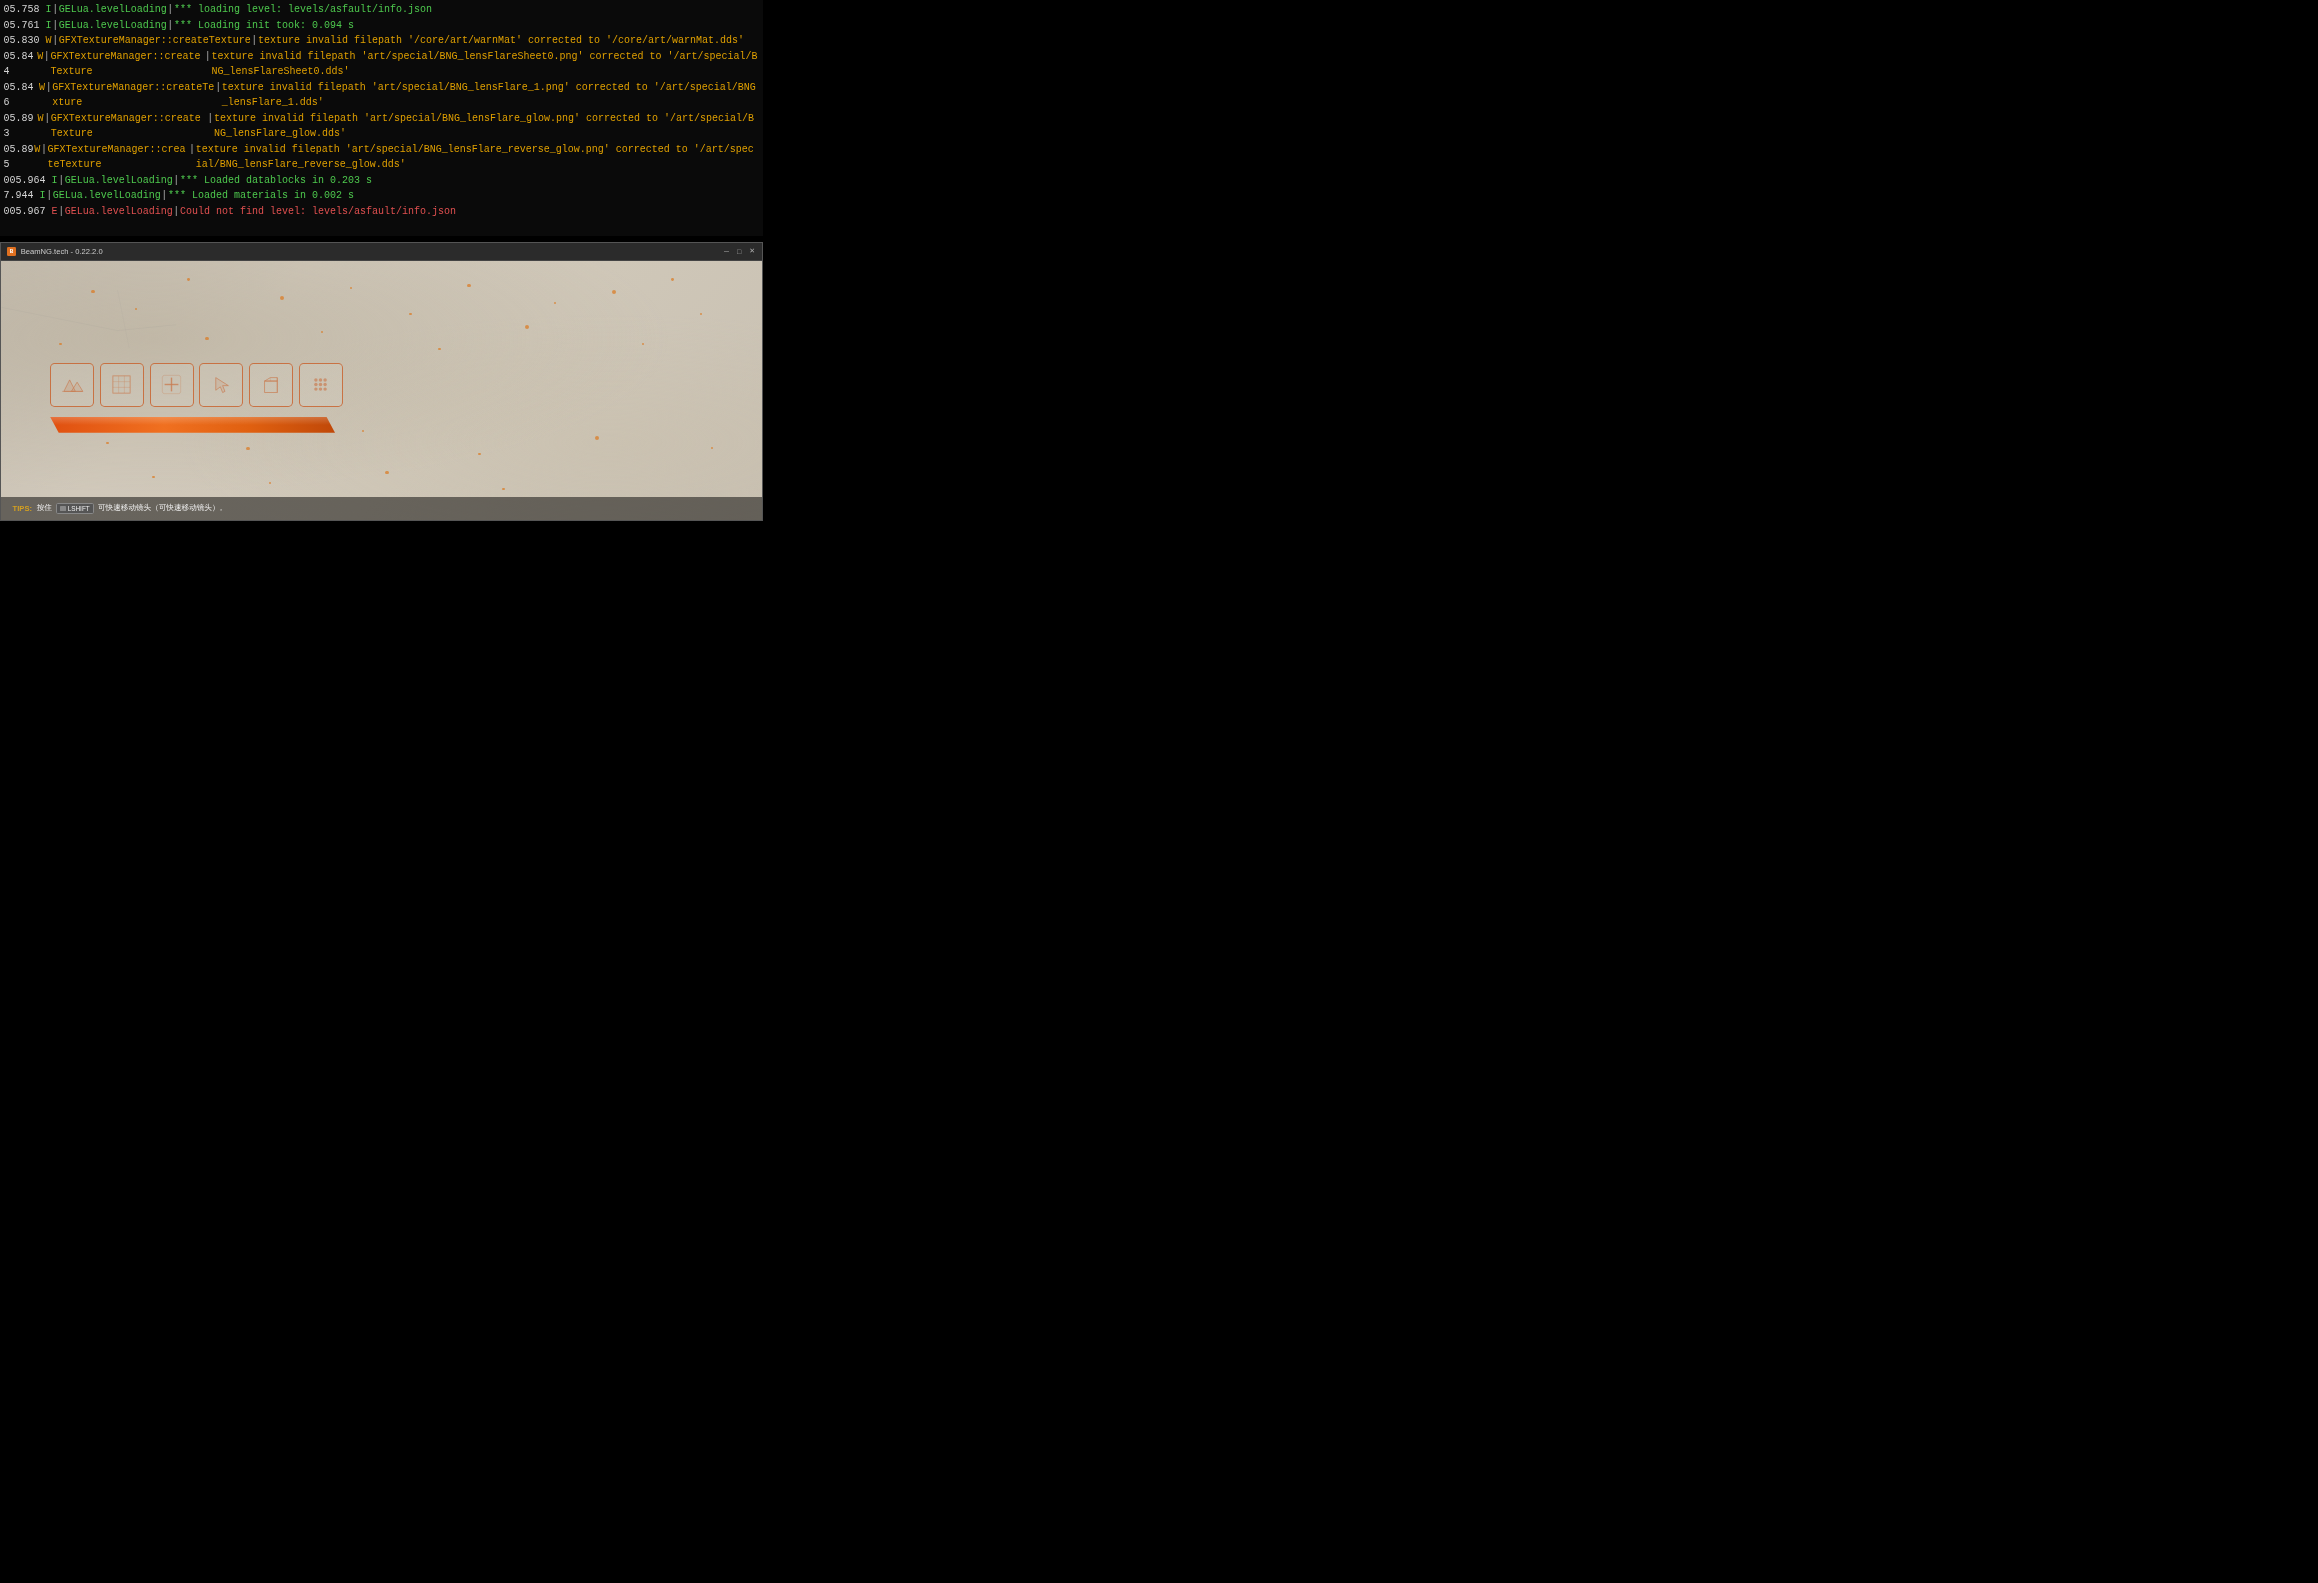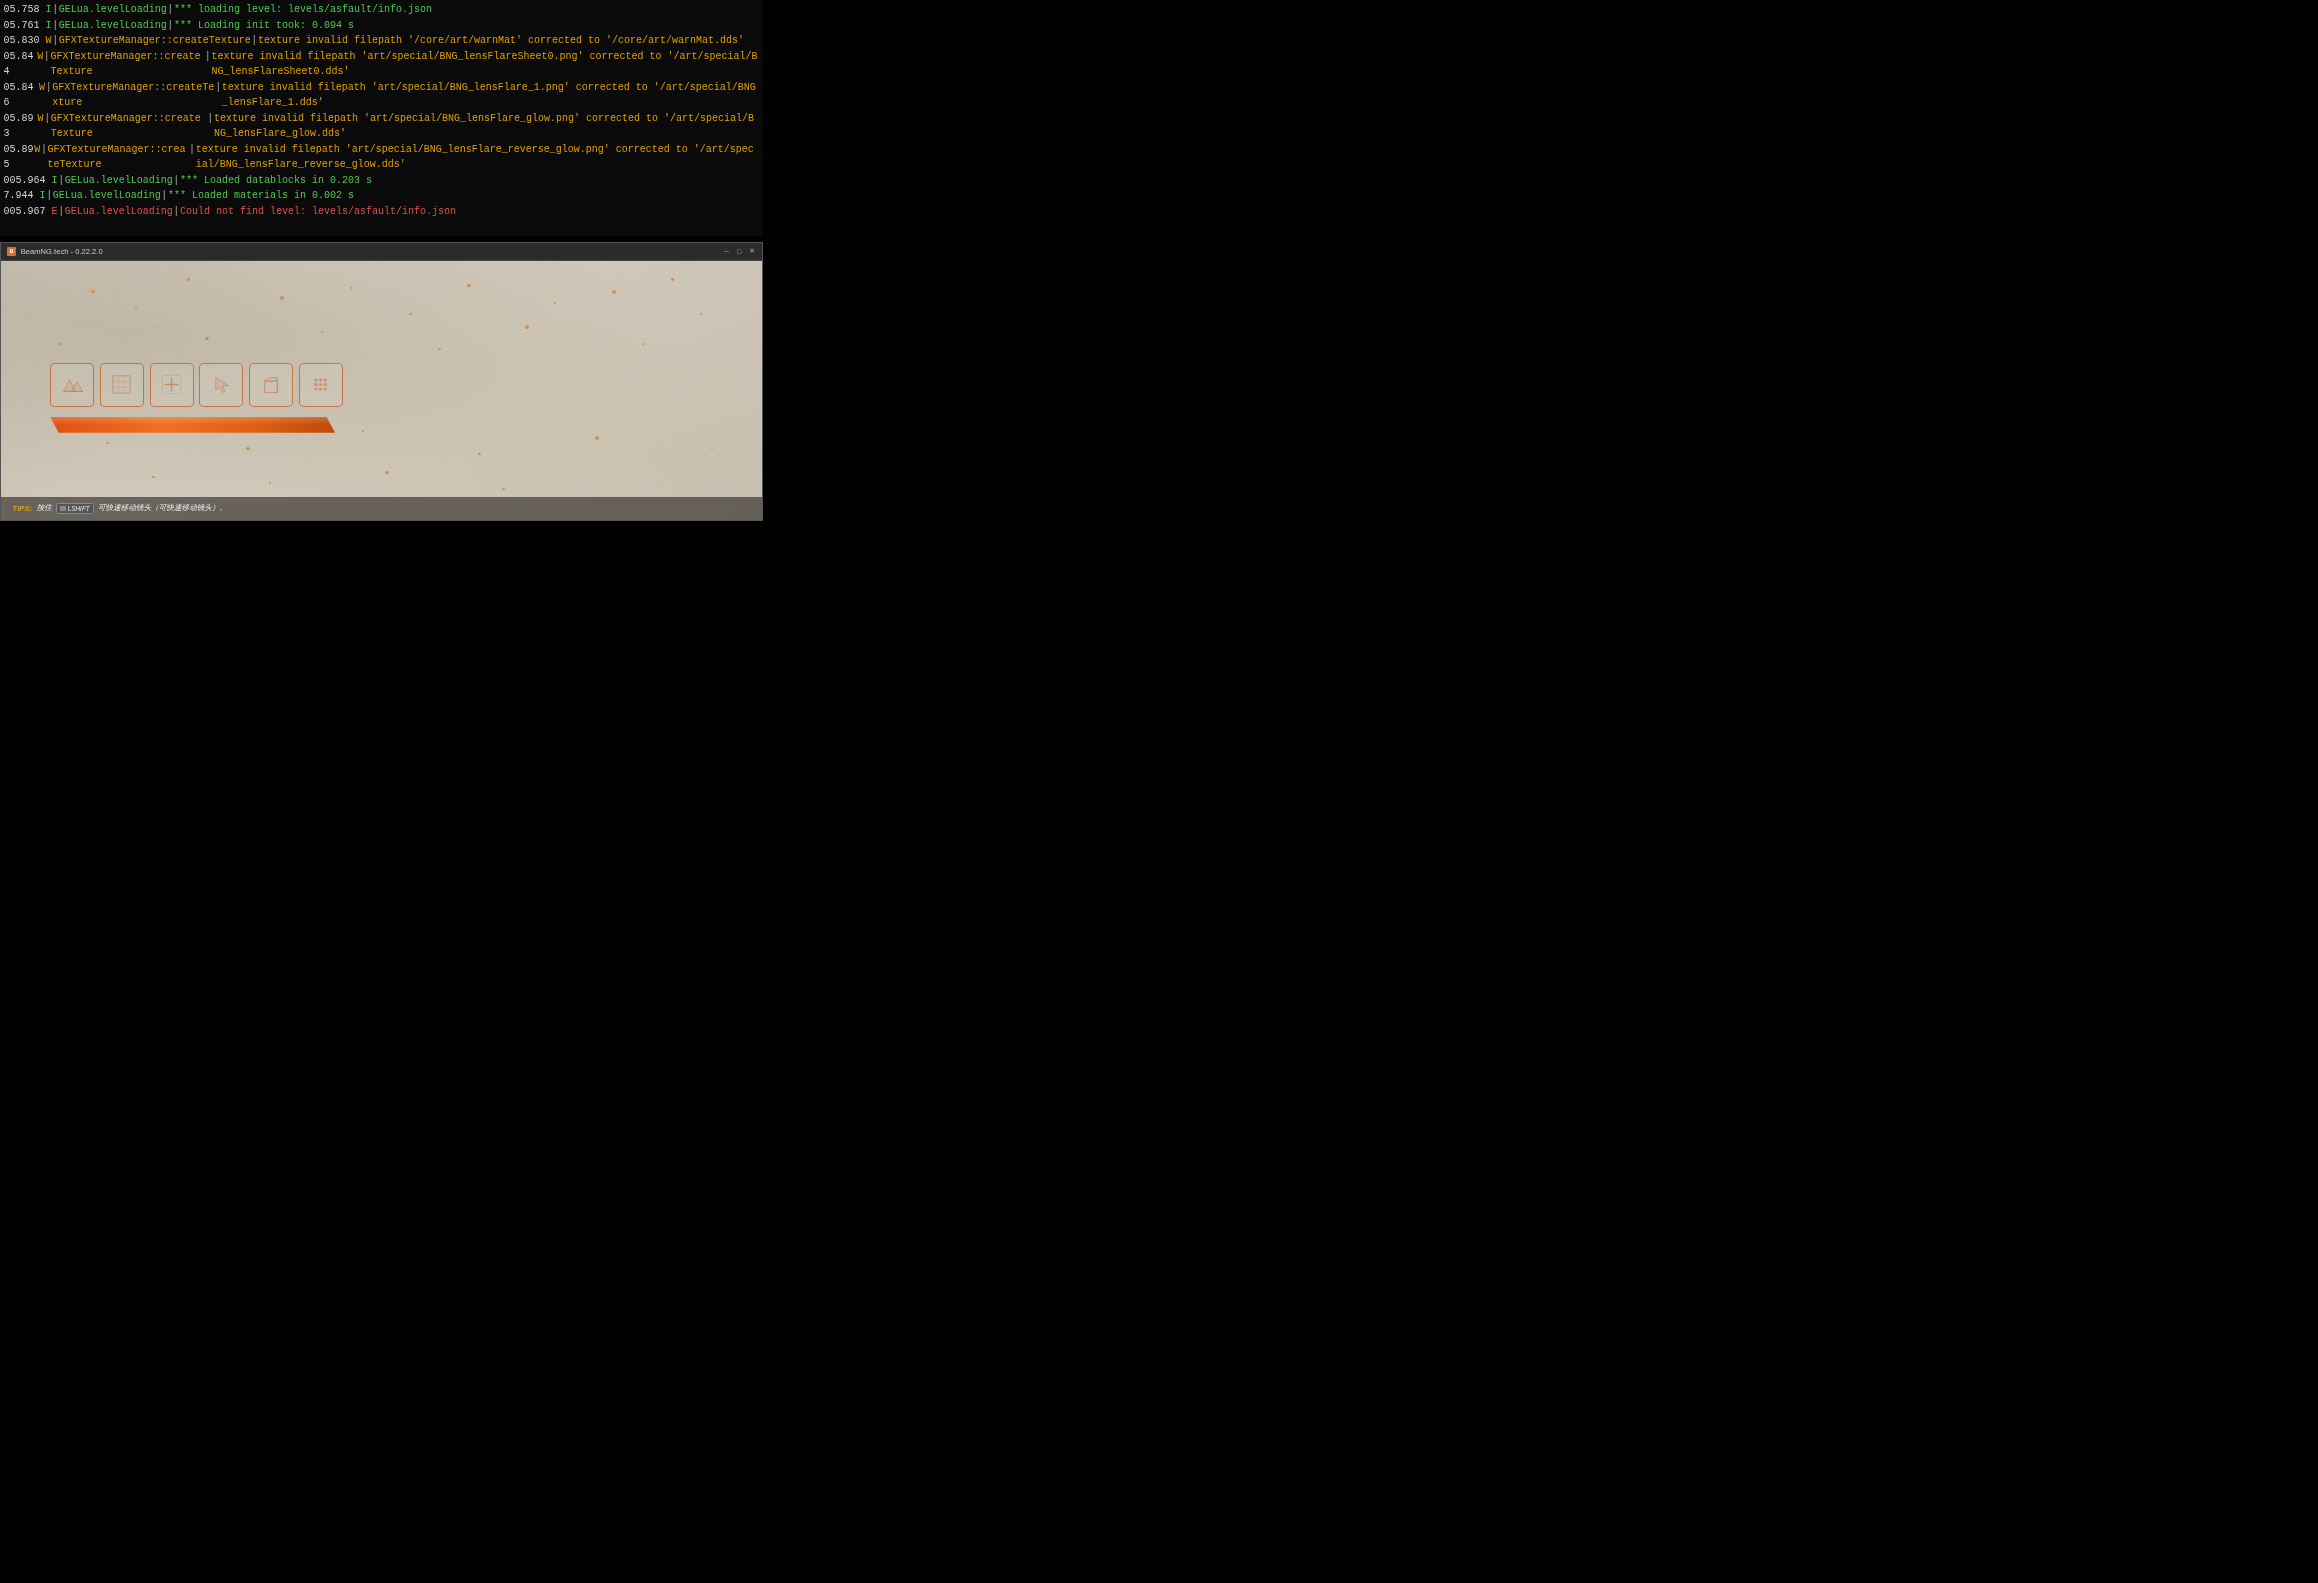--- a/index.html
+++ b/index.html
@@ -106,21 +106,20 @@
 
     
     #game-viewport {
       position: absolute;
       top: 17.5px;
       left: 0;
       right: 0;
       bottom: 0;
       background: #c8c0b0;
       overflow: hidden;
-      font-style: italic;
     }
 
     
     #bg-texture {
       position: absolute;
       inset: 0;
       background: 
         radial-gradient(ellipse at 20% 30%, rgba(180,170,150,0.5) 0%, transparent 60%),
         radial-gradient(ellipse at 80% 70%, rgba(200,190,170,0.4) 0%, transparent 50%),
         linear-gradient(135deg, #c5bdb0 0%, #d0c8ba 30%, #cfc7b8 60%, #c8c0b2 100%);

